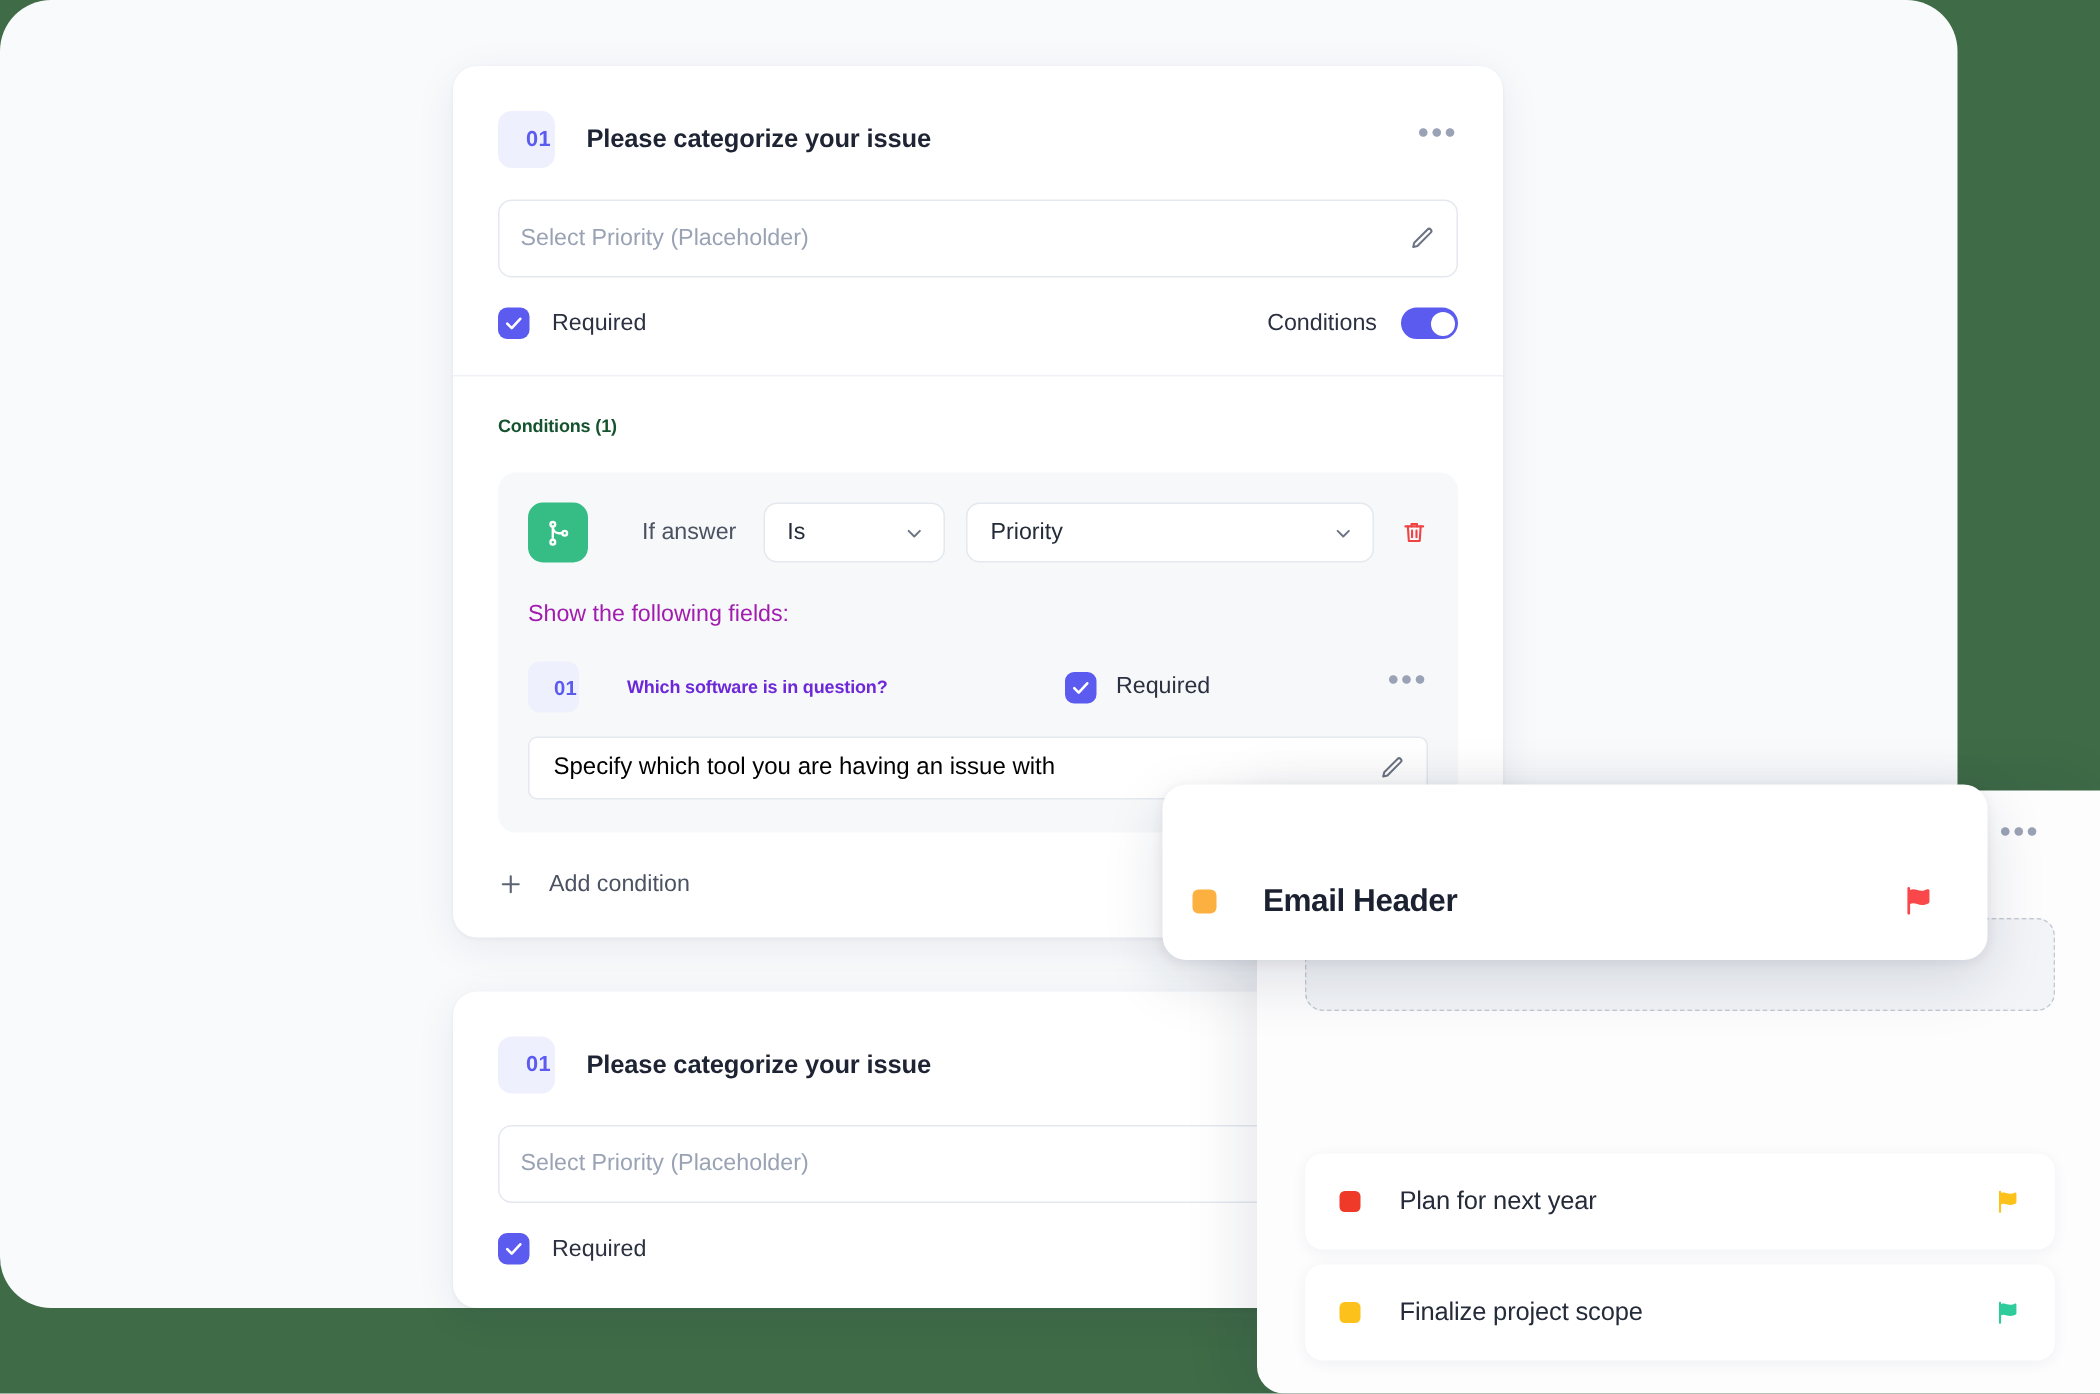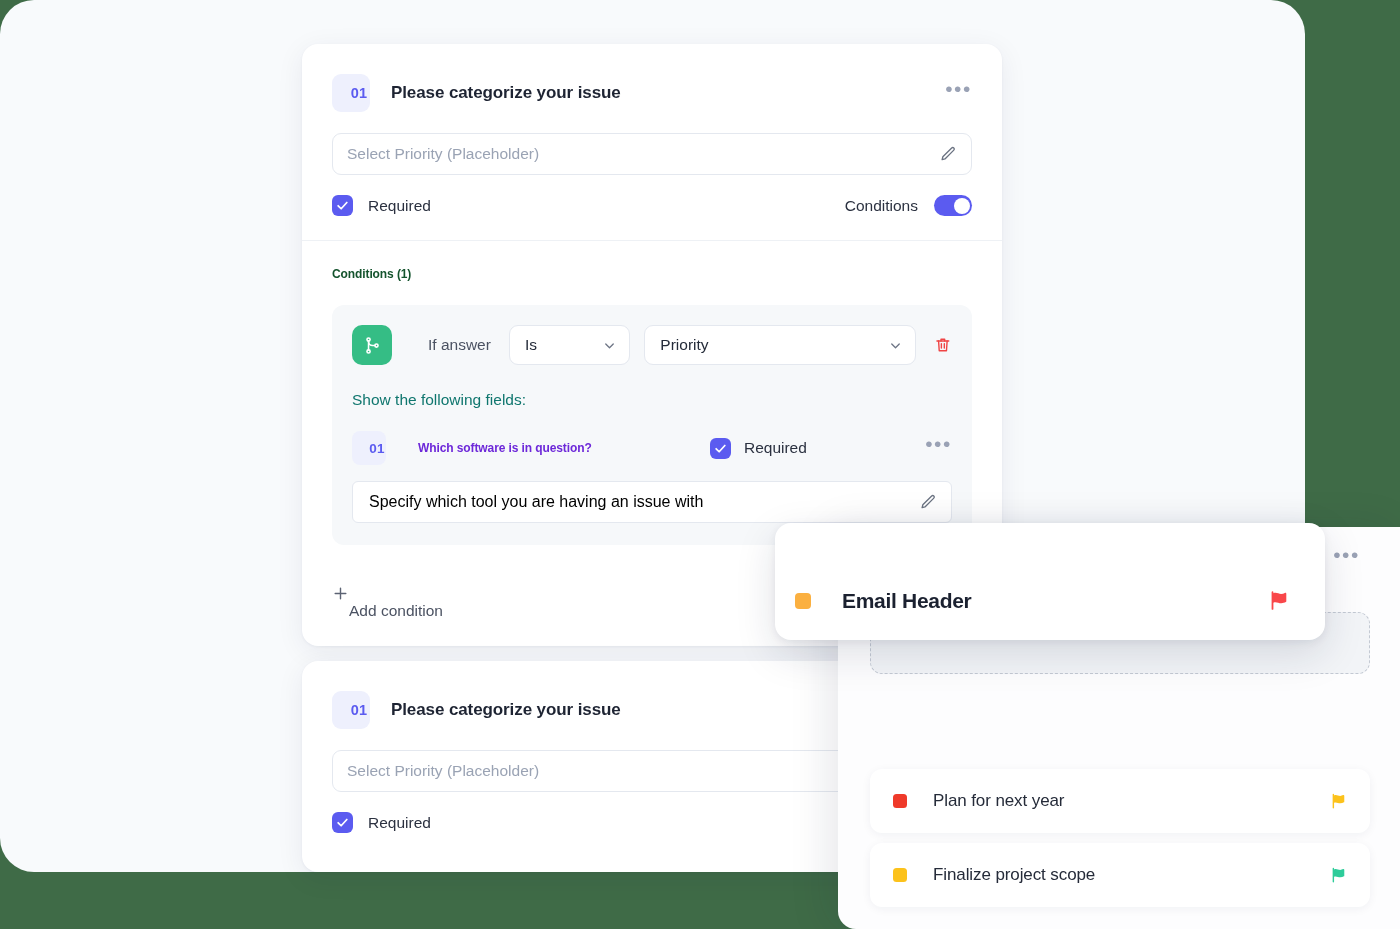--- a/index.html
+++ b/index.html
@@ -77,21 +77,21 @@
     line-height: 8px;
     letter-spacing: 1.6px;
     padding-bottom: 9px;
     cursor: pointer;
     user-select: none;
   }
 
   .field {
     position: relative;
     margin: 21px 30px 0 30px;
-    height: 42px;
+    height: 52px;
     border: 1px solid #e4e8ef;
     border-radius: 9px;
     background: #fff;
     display: flex;
     align-items: center;
     padding: 0 44px 0 14px;
   }
 
   .field .ph {
     font-size: 15.5px;
@@ -236,21 +236,21 @@
     width: 18px;
     height: 18px;
     color: #ef4444;
     cursor: pointer;
   }
   .trash svg { width: 100%; height: 100%; display: block; }
 
   .show-fields {
     margin-top: 26px;
     font-size: 15.5px;
-    color: #0f766e;
+    color: #a21caf;
   }
 
   .sub-field-head {
     display: flex;
     align-items: center;
     margin-top: 22px;
   }
 
   .num-badge.sm {
     width: 34px;
@@ -282,24 +282,23 @@
     border-radius: 6px;
     background: #fff;
     display: flex;
     align-items: center;
     padding: 0 44px 0 16px;
   }
 
   .add-cond {
     display: flex;
     align-items: flex-start;
-    margin-top: 40px;
+    margin-top: 26px;
     cursor: pointer;
     width: max-content;
-    flex-direction: column;
   }
   .add-cond .plus {
     width: 17px;
     height: 17px;
     color: #5c6373;
     display: flex;
   }
   .add-cond .plus svg { width: 100%; height: 100%; display: block; }
   .add-cond .t {
     margin-left: 17px;

